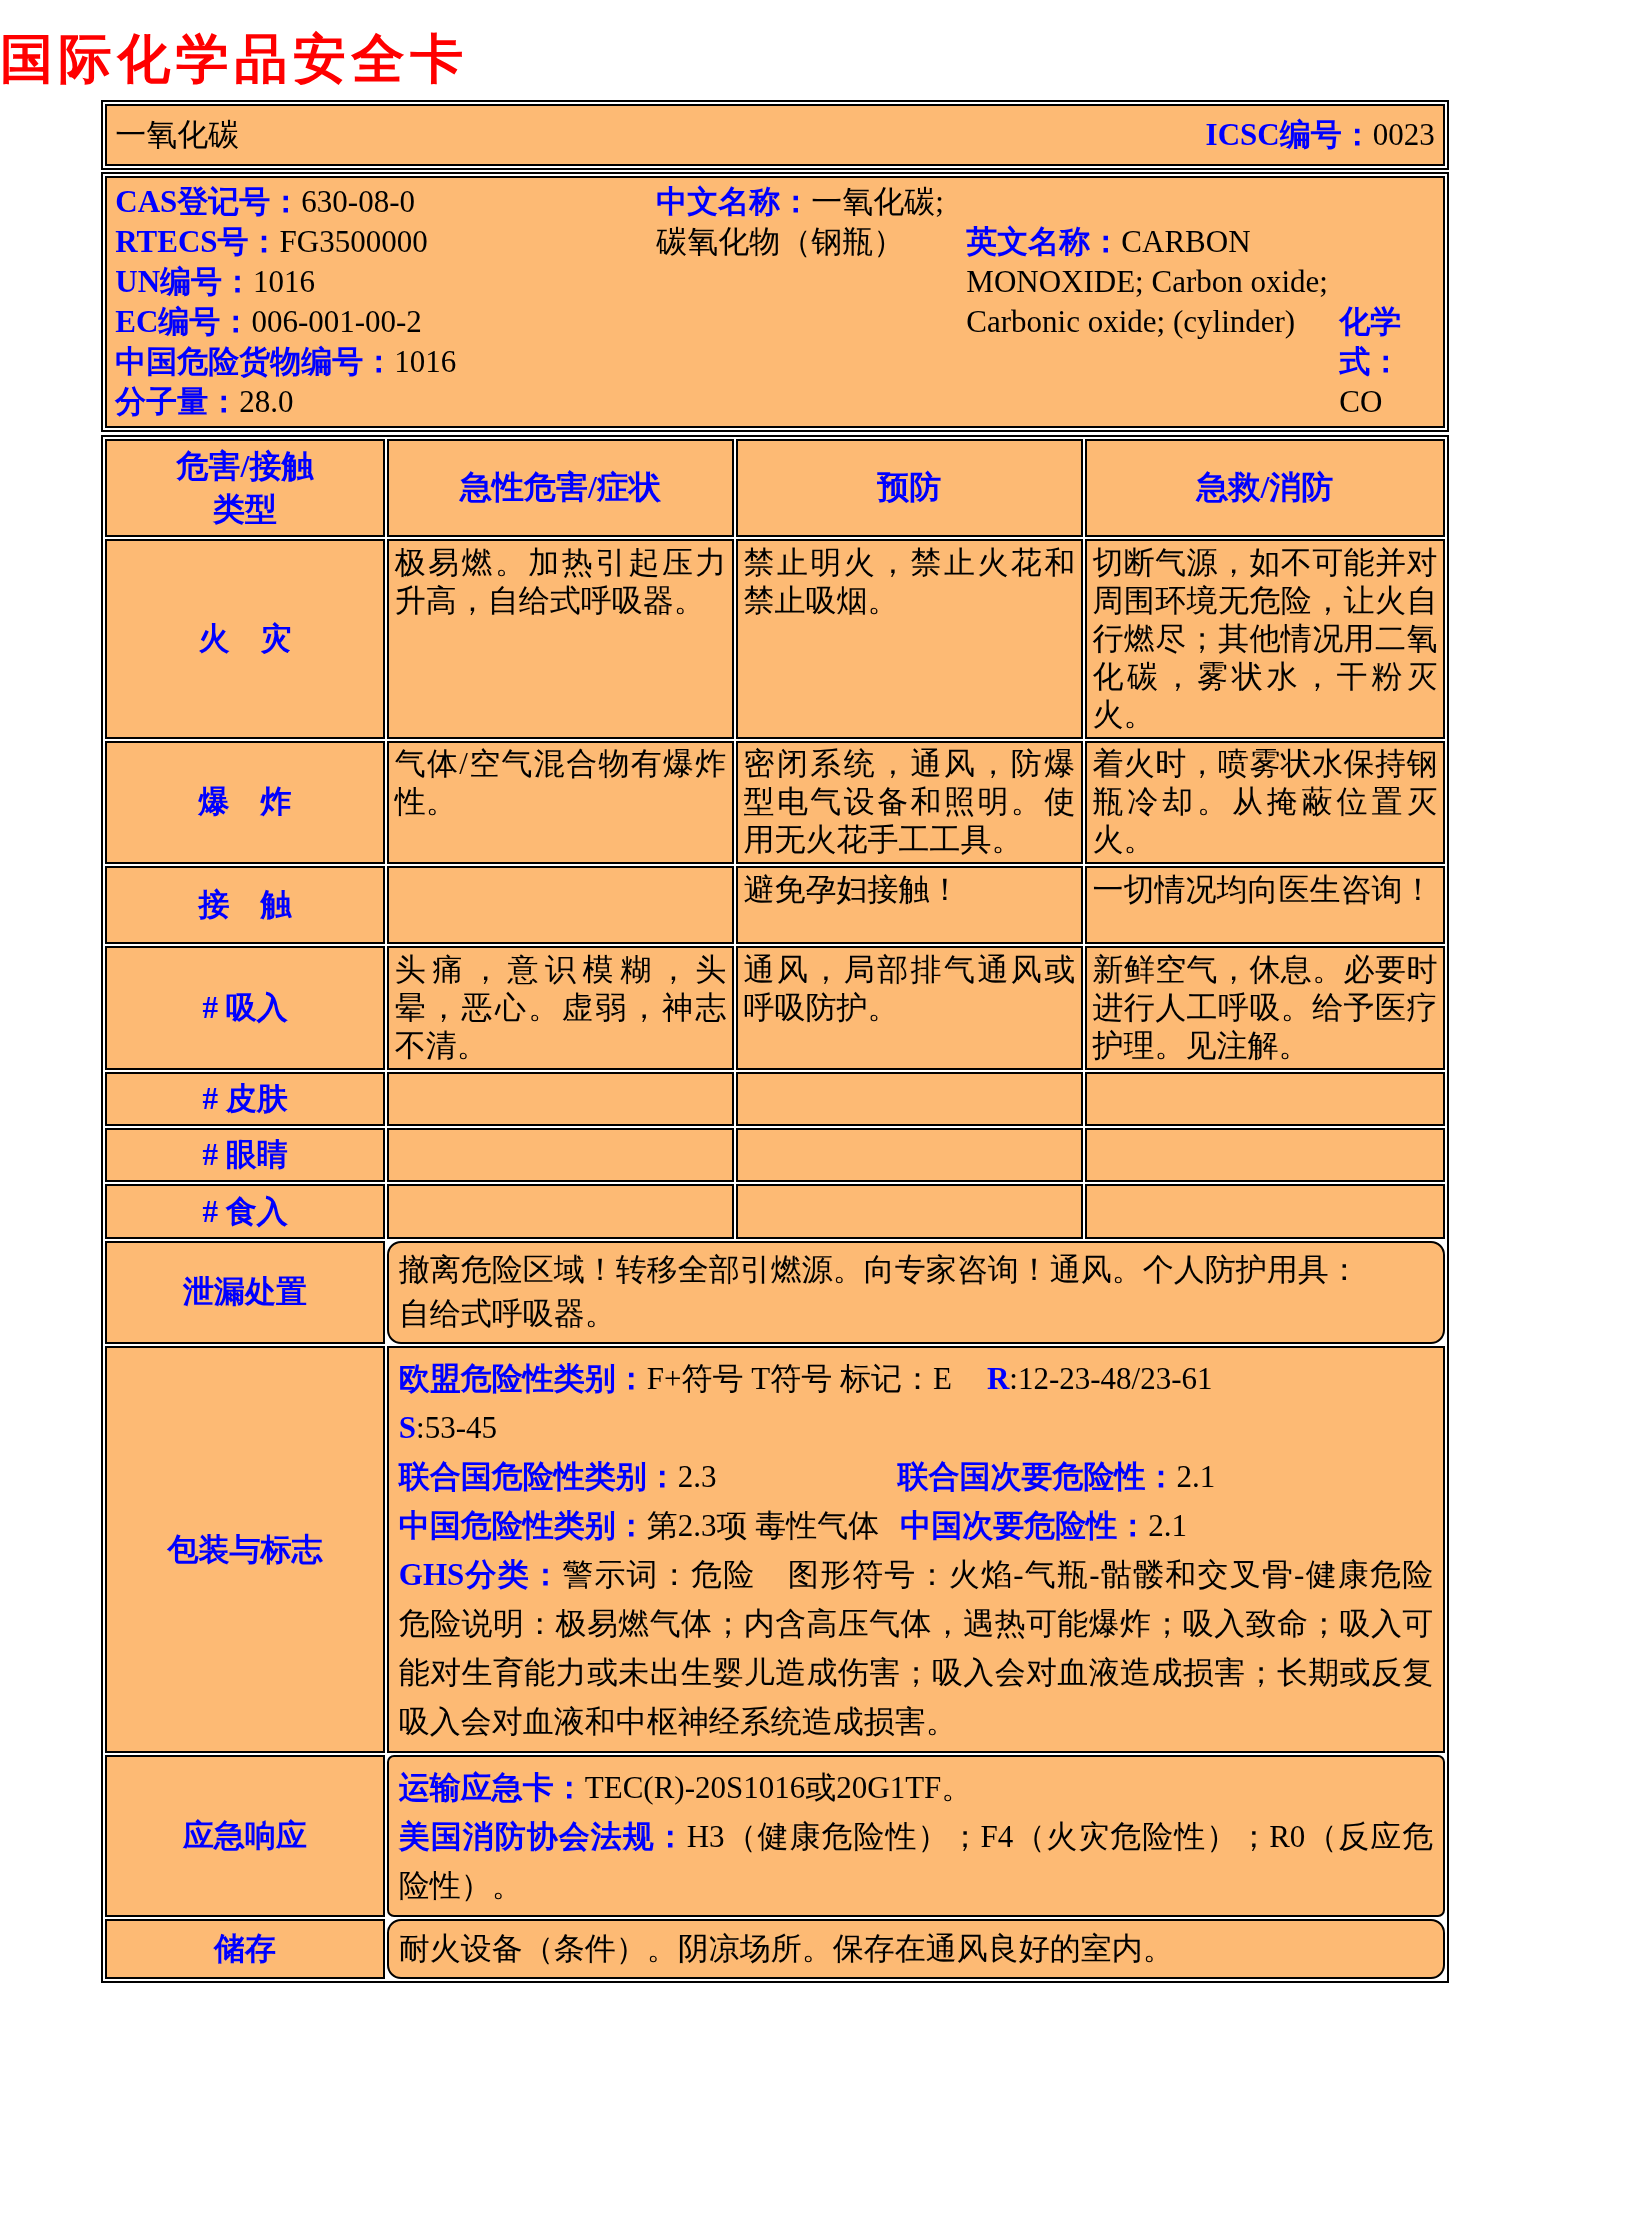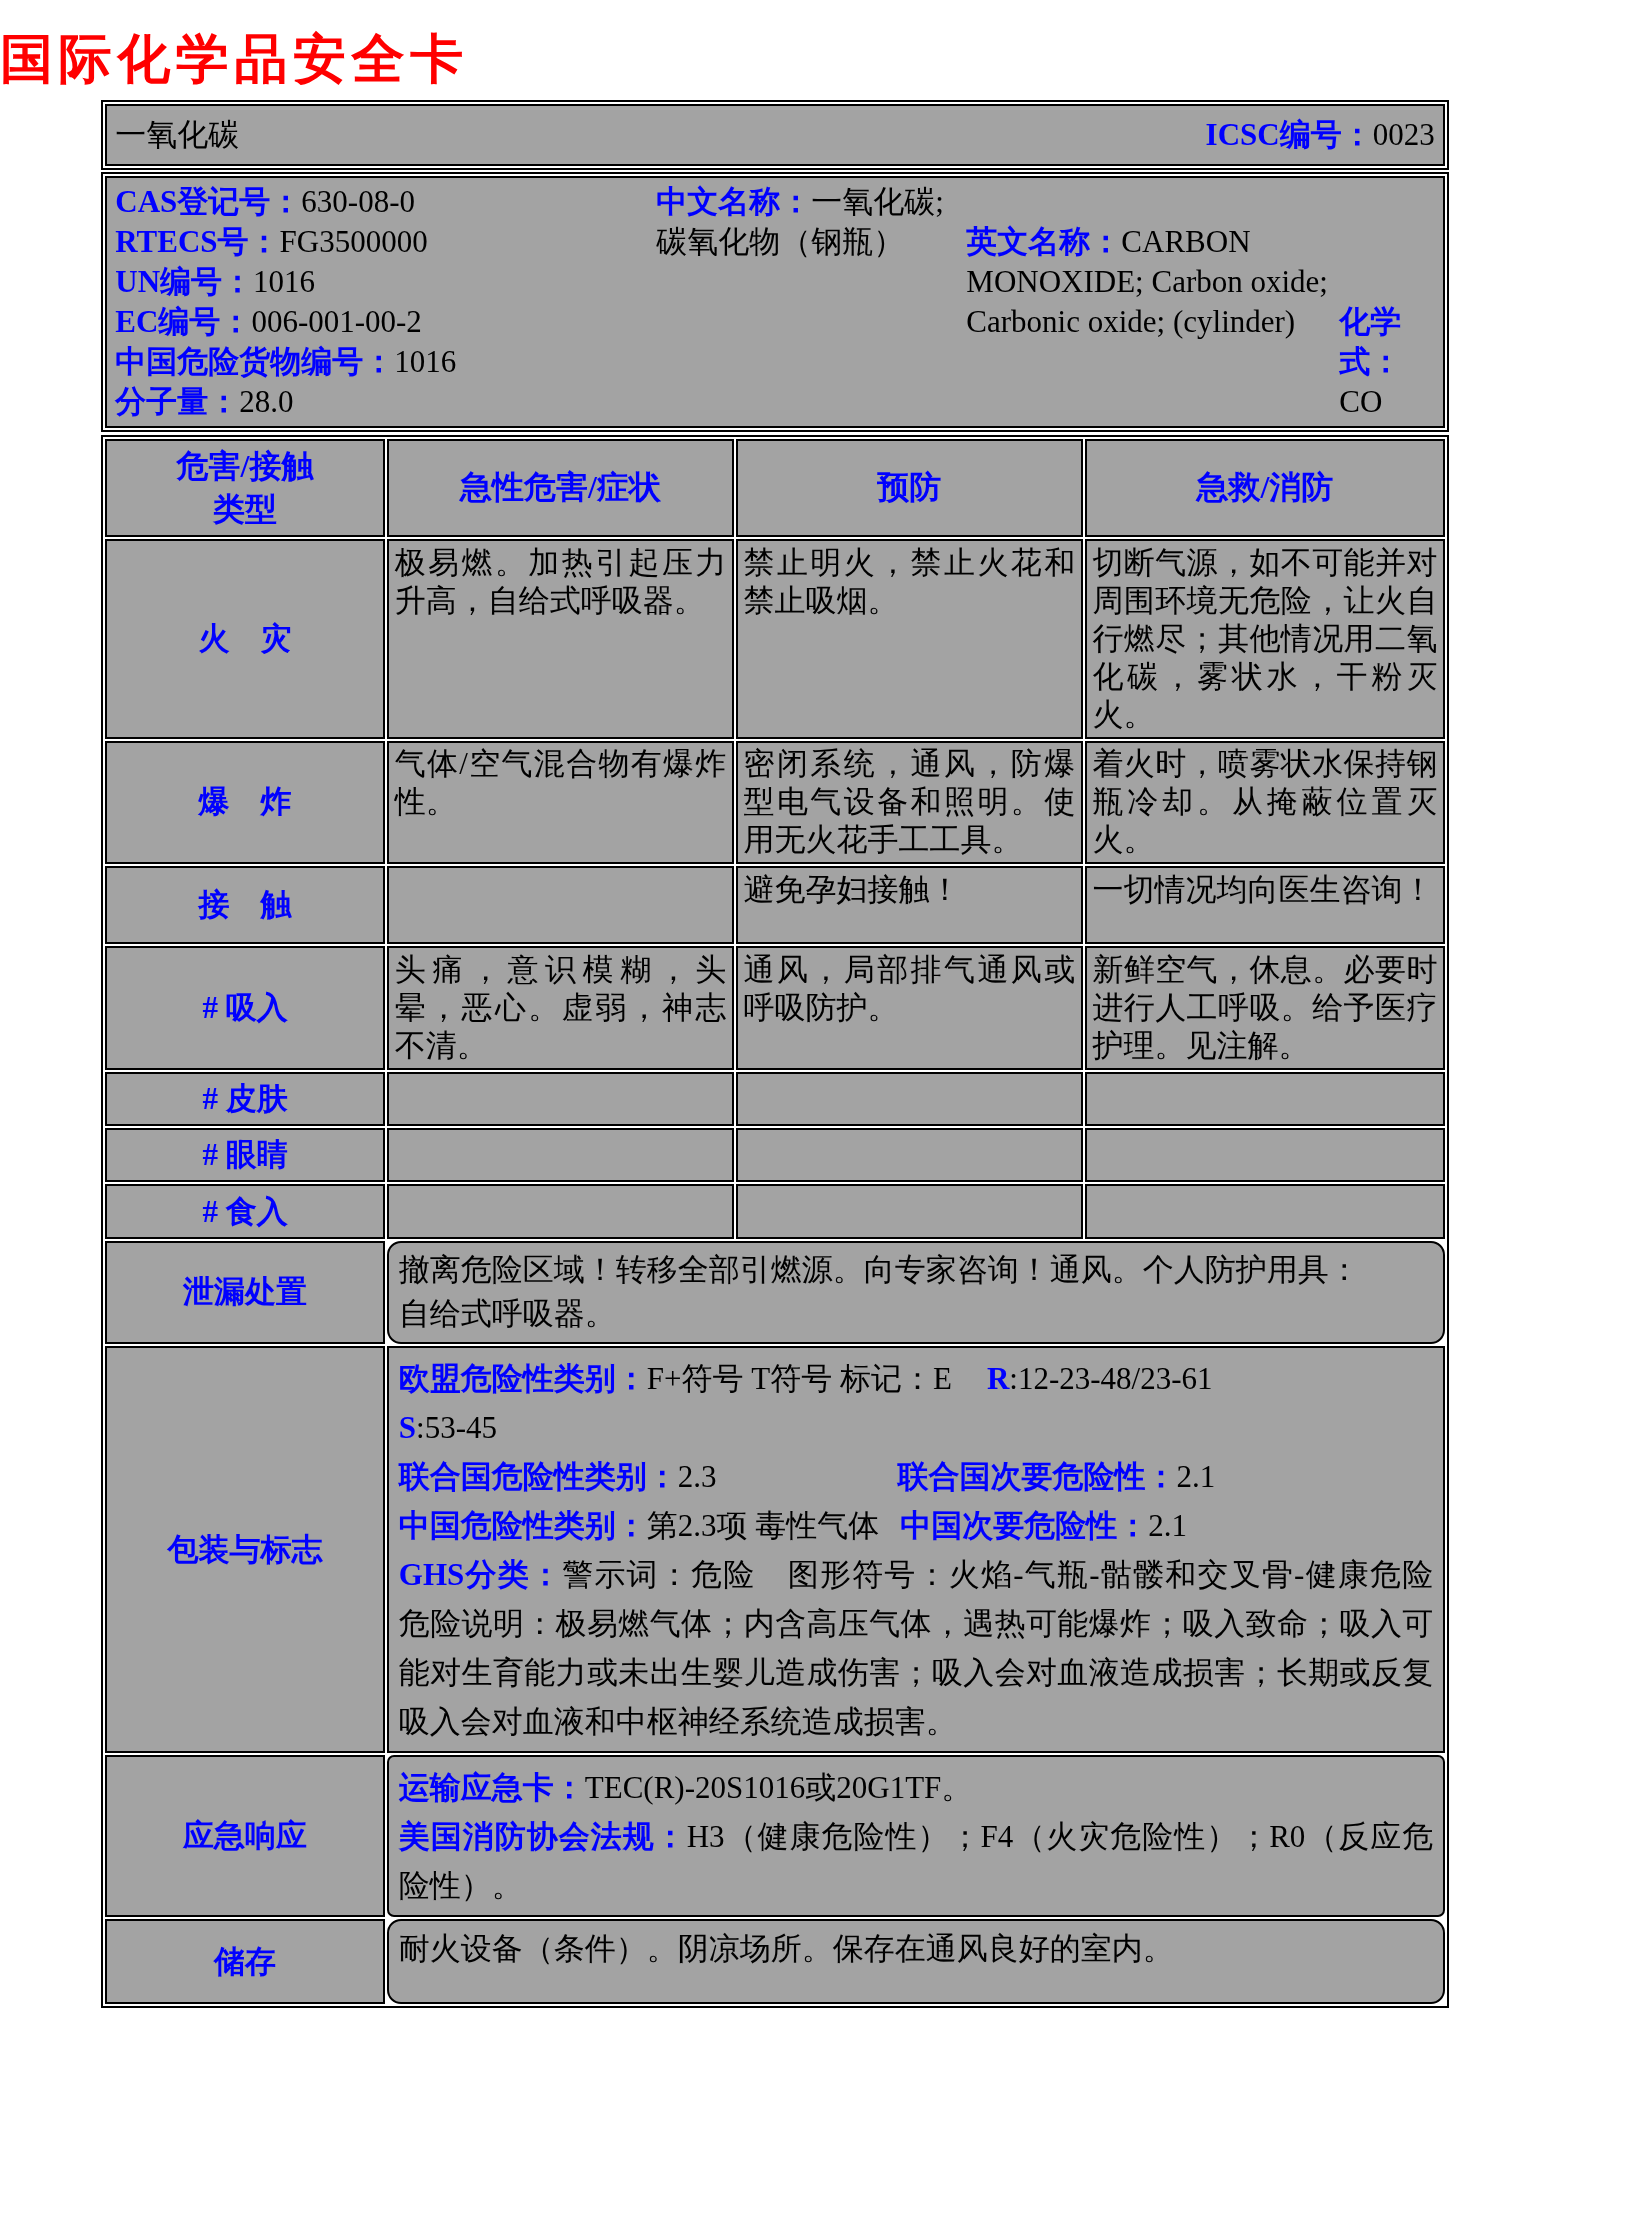--- a/index.html
+++ b/index.html
@@ -33,21 +33,21 @@
     border: 2.8px solid #000000;
     width: 100%;
     table-layout: fixed;
     background: #ffffff;
   }
   table + table { margin-top: 2.1px; }
   td {
     border: 2.1px solid #000000;
     vertical-align: top;
     padding: 4.2px 8.3px;
-    background: #a3a3a3;
+    background: #fdba74;
   }
   .blue { color: #0000ff; font-weight: bold; }
   
   .headrow {
     display: flex;
     justify-content: space-between;
     align-items: center;
     height: 50px;
     line-height: 50px;
   }
@@ -244,21 +244,21 @@
       <td class="emer" colspan="3">
         <div>
           <span class="blue">运输应急卡：</span><span>TEC(R)-20S1016或20G1TF。</span>
         </div>
         <div style="text-align:justify;">
           <span class="blue">美国消防协会法规：</span><span>H3（健康危险性）；F4（火灾危险性）；R0（反应危险性）。</span>
         </div>
       </td>
     </tr>
 
-    <tr style="height:85px;">
+    <tr style="height:59px;">
       <td class="lbl">储存</td>
       <td class="wide" colspan="3">耐火设备（条件）。阴凉场所。保存在通风良好的室内。</td>
     </tr>
 
   </tbody>
     </table>
 </div>
 
 
 </body></html>

